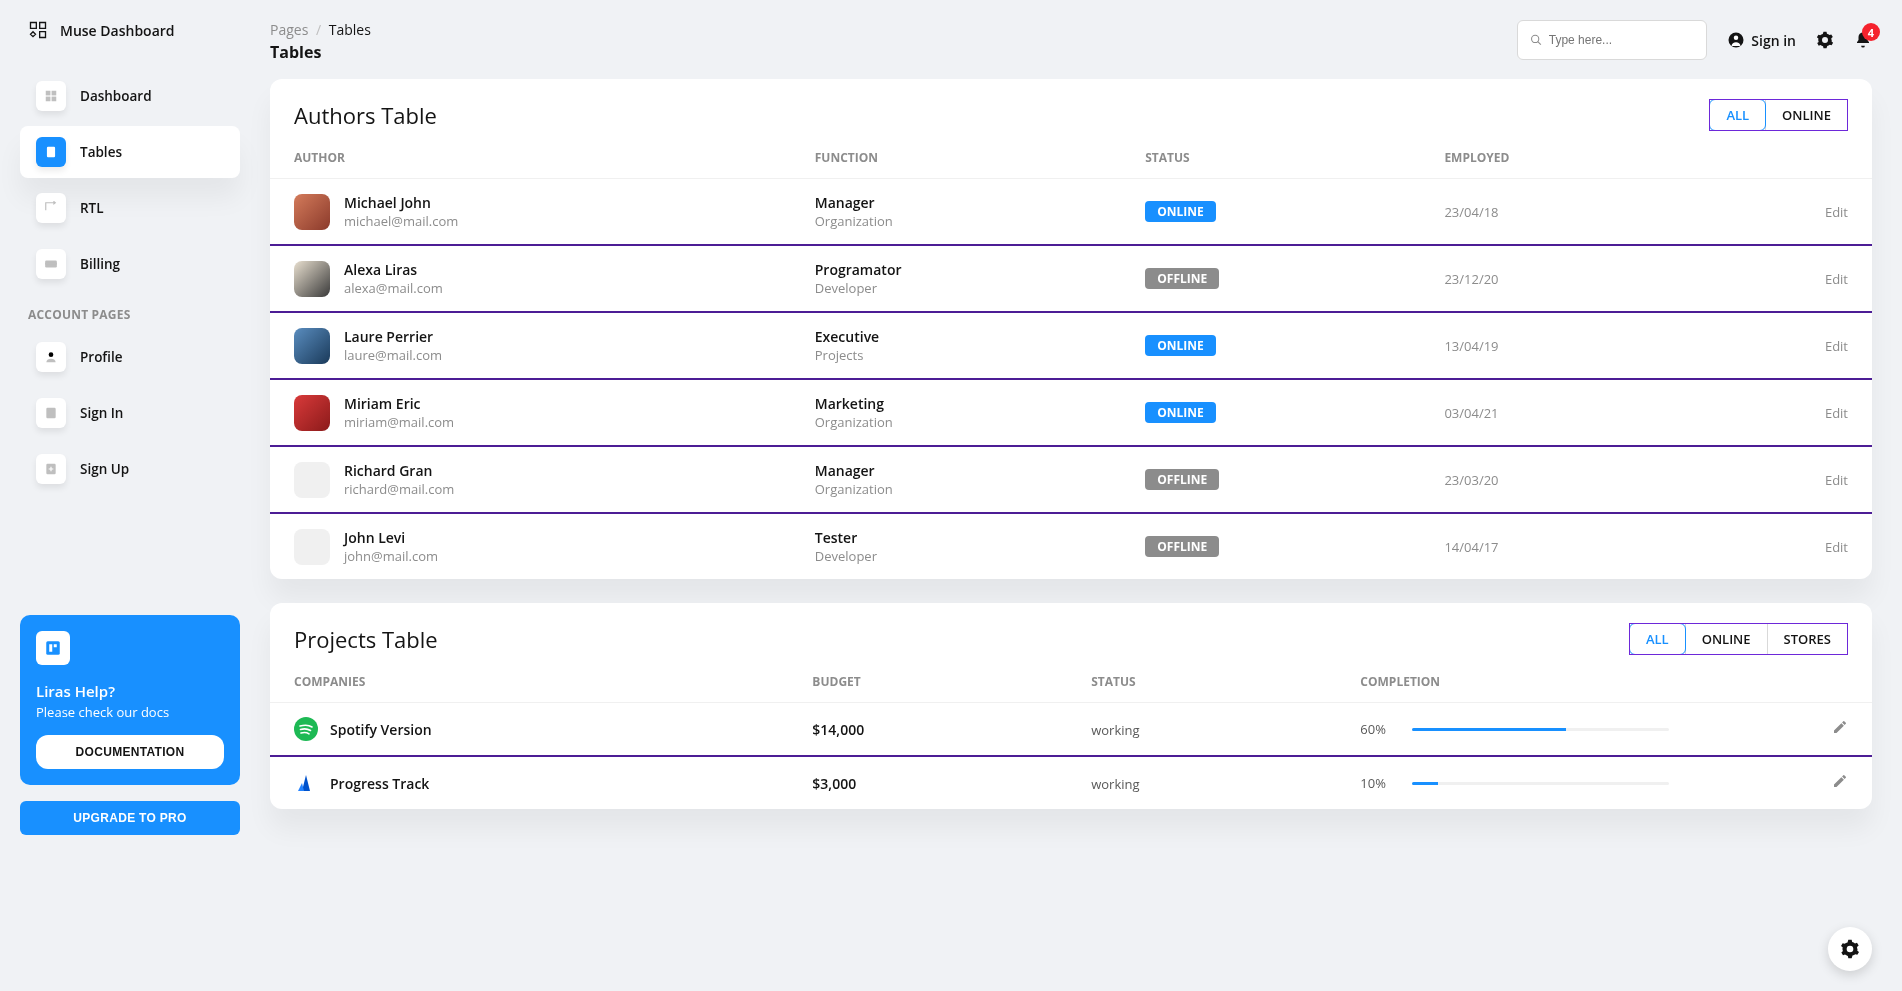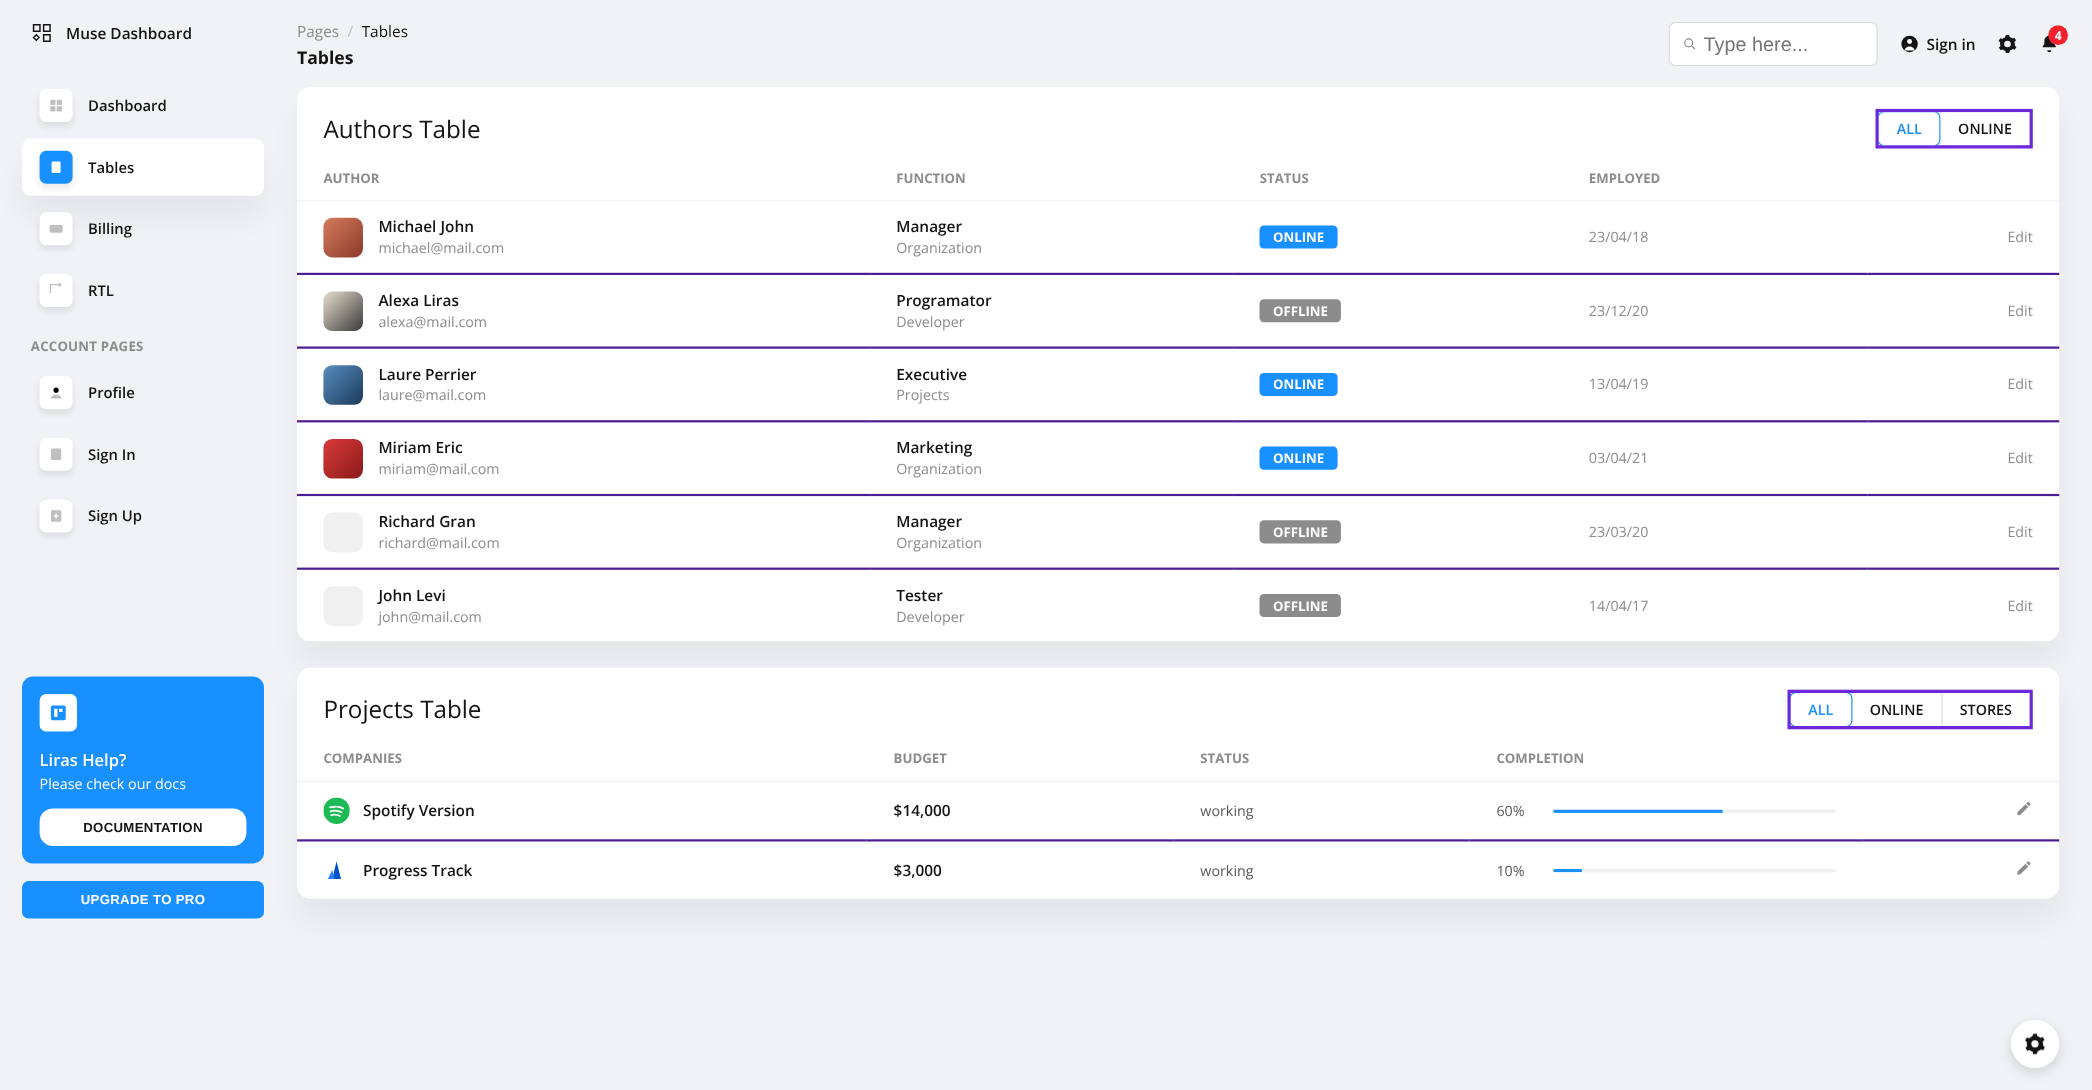--- a/index.html
+++ b/index.html
@@ -38,32 +38,32 @@
 
 
 .topbar { display:flex; align-items:flex-start; justify-content:space-between; margin-bottom:16px; }
 .crumb-line { font-size:14px; color:#8c8c8c; margin-bottom:2px;}
 .crumb-line .sep { margin:0 4px; color:#bfbfbf;}
 .crumb-line .current { color:#141414; }
 .page-title { font-size:16px; font-weight:700; }
 .top-right { display:flex; align-items:center; gap:20px; }
 .search { width:190px; height:40px; border:1px solid #d9d9d9; border-radius:6px; background:#fff; display:flex; align-items:center; padding:0 12px;}
 .search svg { width:14px; height:14px; margin-right:6px;}
-.search input { border:none; outline:none; width:100%; font-size:18px; color:#ef4444; background:transparent;}
+.search input { border:none; outline:none; width:100%; font-size:12px; color:#ef4444; background:transparent;}
 .signin { display:flex; align-items:center; gap:6px; color:#141414; font-weight:600; font-size:14px; cursor:pointer;}
 .signin svg{width:18px;height:18px;}
 .topicon { position:relative; cursor:pointer; display:flex; align-items:center;}
 .topicon svg{width:18px;height:18px;}
 .badge { position:absolute; top:-8px; right:-8px; background:#f5222d; color:#fff; border-radius:50%; width:18px; height:18px; font-size:11px; font-weight:700; display:flex; align-items:center; justify-content:center;}
 
 
 .card { background:#fff; border-radius:12px; box-shadow:0 20px 27px rgba(0,0,0,0.05); margin-bottom:24px;}
 .card-head { display:flex; align-items:center; justify-content:space-between; padding:20px 24px 6px 24px;}
 .card-title { font-size:22px; font-weight:400; }
-.radio-group { display:flex; border:3px solid #6d28d9; border-radius:0; overflow:hidden;justify-content:space-between;}
+.radio-group { display:flex; border:1px solid #6d28d9; border-radius:0; overflow:hidden;justify-content:space-between;}
 .radio-btn { padding:6px 16px; font-size:13px; font-weight:600; cursor:pointer; color:#141414; background:#fff;}
 .radio-btn + .radio-btn { border-left:1px solid #d9d9d9;}
 .radio-btn.active { color:#1890ff; border:1px solid #1890ff; margin:-1px; border-radius:6px; z-index:1; position:relative;}
 
 
 .tbl { width:100%; border-collapse:collapse;}
 .tbl th { text-align:left; font-size:12px; font-weight:700; color:#8c8c8c; padding:12px 24px; border-bottom:1px solid #f0f0f0;}
 .tbl td { padding:14px 24px; border-bottom:2px solid #4c1d95; font-size:14px;}
 .tbl tr:last-child td { border-bottom:none;}
 
@@ -131,33 +131,33 @@
               <rect x="5" y="3" width="14" height="18" rx="2"></rect>
               <rect x="8" y="7" width="8" height="2" fill="#1890ff"></rect>
               <rect x="8" y="11" width="8" height="2" fill="#1890ff"></rect>
             </svg>
           </span>
           <span class="nav-label">Tables</span>
         </div>
         <div class="nav-item">
           <span class="nav-icon">
             <svg viewBox="0 0 24 24">
+              <path d="M4 4h12v3l5-4-5-4v3H2v14h2z"></path>
+            </svg>
+          </span>
+          <span class="nav-label">RTL</span>
+        </div>
+        <div class="nav-item">
+          <span class="nav-icon">
+            <svg viewBox="0 0 24 24">
               <rect x="2" y="6" width="20" height="12" rx="2"></rect>
               <rect x="2" y="10" width="20" height="3" fill="#fff"></rect>
             </svg>
           </span>
           <span class="nav-label">Billing</span>
-        </div>
-        <div class="nav-item">
-          <span class="nav-icon">
-            <svg viewBox="0 0 24 24">
-              <path d="M4 4h12v3l5-4-5-4v3H2v14h2z"></path>
-            </svg>
-          </span>
-          <span class="nav-label">RTL</span>
         </div>
       </div>
     <div class="nav-section">ACCOUNT PAGES</div>
     <div id="nav-account">
         <div class="nav-item">
           <span class="nav-icon">
             <svg viewBox="0 0 24 24">
               <circle cx="12" cy="8" r="4"></circle>
               <path d="M4 21c0-4 4-6 8-6s8 2 8 6"></path>
             </svg>

